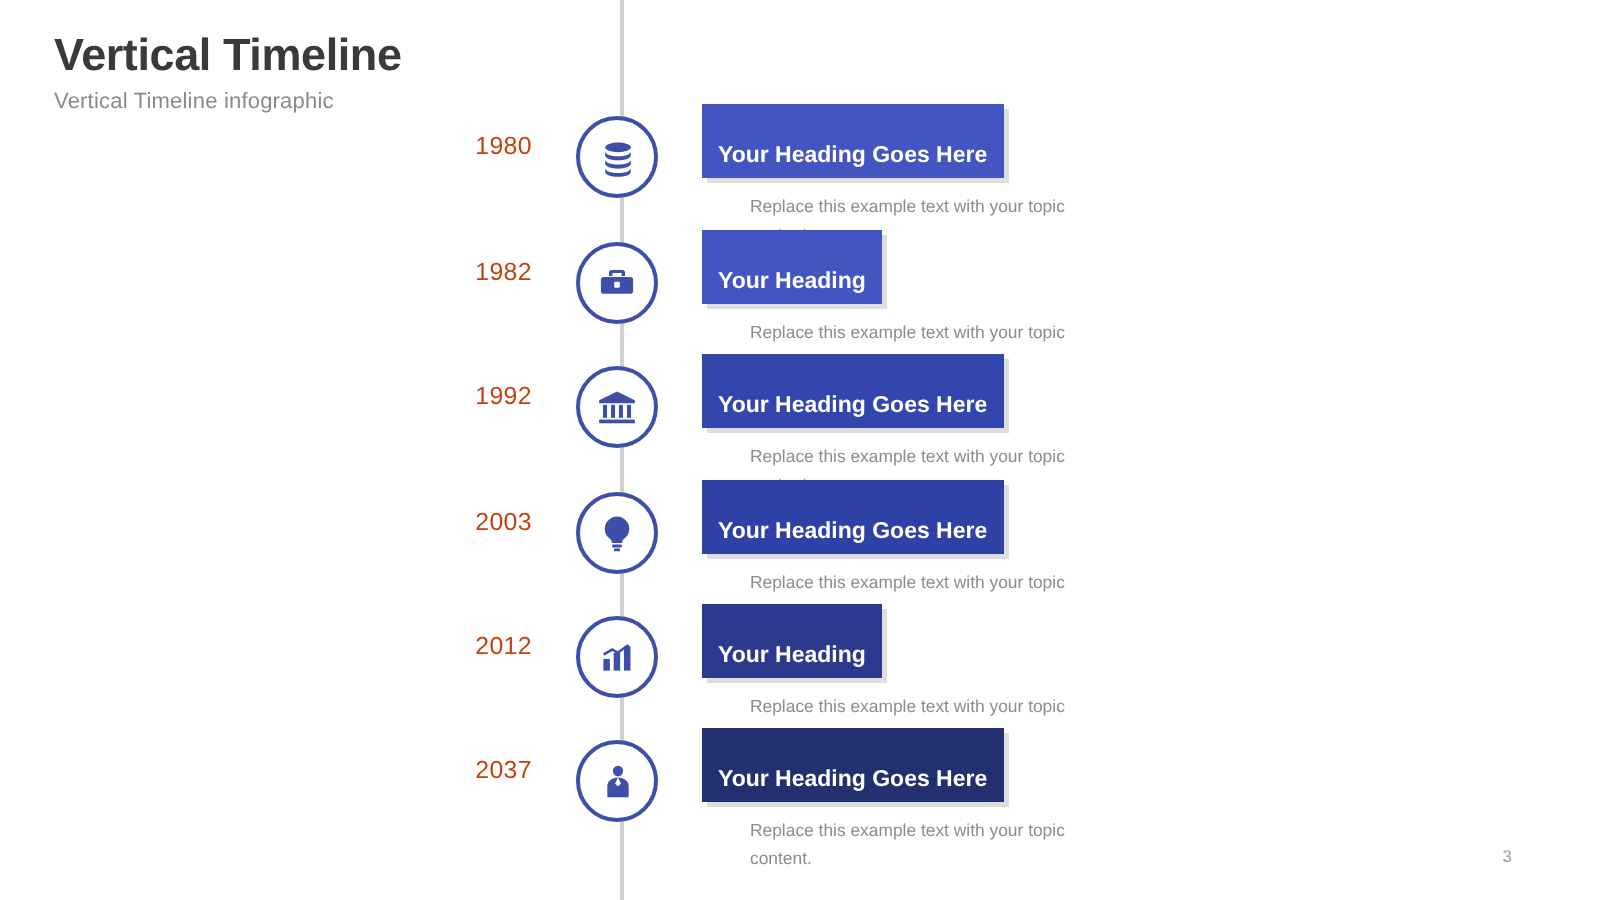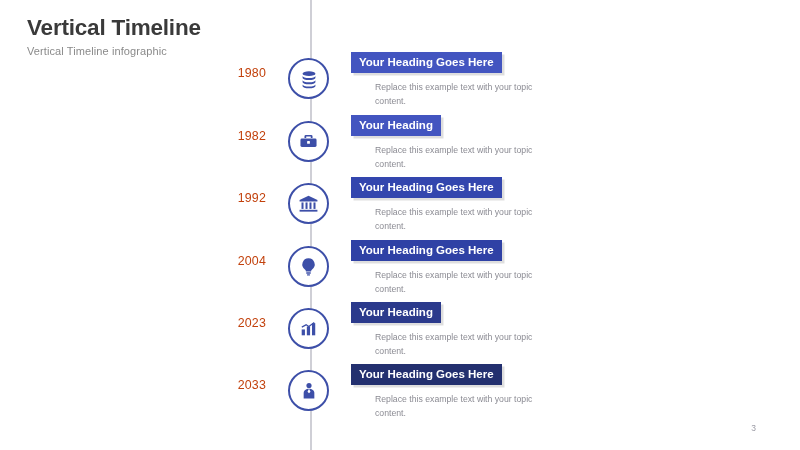--- a/index.html
+++ b/index.html
@@ -86,21 +86,21 @@
     position: absolute;
     left: 351px;
     top: 0px;
     width: 230px;
   }
   .heading-badge {
     display: inline-block;
     color: #ffffff;
     font-size: 11.5px;
     font-weight: bold;
-    padding: 4px 8px 5px 8px;
+    padding: 20px 8px 5px 8px;
     line-height: 1.05;
     white-space: nowrap;
     box-shadow: 2.5px 2.5px 0 rgba(0,0,0,0.13);
   }
   .body-text {
     margin-top: 7px;
     font-size: 8.7px;
     color: #8b8b93;
     line-height: 1.62;
     width: 160px;
@@ -176,56 +176,56 @@
         </svg>
       </span>
     </div>
     <div class="content-block">
       <div class="heading-badge" style="background:#3346ae;">Your Heading Goes Here</div>
       <div class="body-text">Replace this example text with your topic content.</div>
     </div>
   </div>
 
   <div class="timeline-row" style="top:240px;">
-    <div class="year-label">2004</div>
+    <div class="year-label">2003</div>
     <div class="node-circle">
       <span>
         <svg width="21" height="21" viewBox="0 0 24 24" fill="#3d4fa8">
           <path d="M12 2.6a7 7 0 0 0-4.1 12.7c.7.5 1.1 1.2 1.1 2v.4h6v-.4c0-.8.4-1.5 1.1-2A7 7 0 0 0 12 2.6z"></path>
           <rect x="9.2" y="18.6" width="5.6" height="1.7" rx="0.8"></rect>
           <rect x="10.2" y="20.9" width="3.6" height="1.5" rx="0.7"></rect>
         </svg>
       </span>
     </div>
     <div class="content-block">
       <div class="heading-badge" style="background:#2f41a5;">Your Heading Goes Here</div>
       <div class="body-text">Replace this example text with your topic content.</div>
     </div>
   </div>
 
   <div class="timeline-row" style="top:302px;">
-    <div class="year-label">2023</div>
+    <div class="year-label">2012</div>
     <div class="node-circle">
       <span>
         <svg width="19" height="19" viewBox="0 0 24 24" fill="#3d4fa8">
           <rect x="3.4" y="13.2" width="4.1" height="7.4"></rect>
           <rect x="9.9" y="9.4" width="4.1" height="11.2"></rect>
           <rect x="16.4" y="5.2" width="4.1" height="15.4"></rect>
           <path d="M3.2 9.6 9 6.3l3.4 2.1 6.4-4.6.9 1.3-7.2 5.2-3.4-2.1-5.2 3z"></path>
         </svg>
       </span>
     </div>
     <div class="content-block">
       <div class="heading-badge" style="background:#2b3a8c;">Your Heading</div>
       <div class="body-text">Replace this example text with your topic content.</div>
     </div>
   </div>
 
   <div class="timeline-row" style="top:364px;">
-    <div class="year-label">2033</div>
+    <div class="year-label">2037</div>
     <div class="node-circle">
       <span>
         <svg width="20" height="20" viewBox="0 0 24 24" fill="#3d4fa8">
           <circle cx="12" cy="5.4" r="3.1"></circle>
           <path d="M12 9.3c-3.6 0-6.4 2.2-6.4 5v6.8h12.8v-6.8c0-2.8-2.8-5-6.4-5z"></path>
           <path d="M12 9.3 10.2 13l1.8 1.6L13.8 13z" fill="#ffffff"></path>
         </svg>
       </span>
     </div>
     <div class="content-block">

